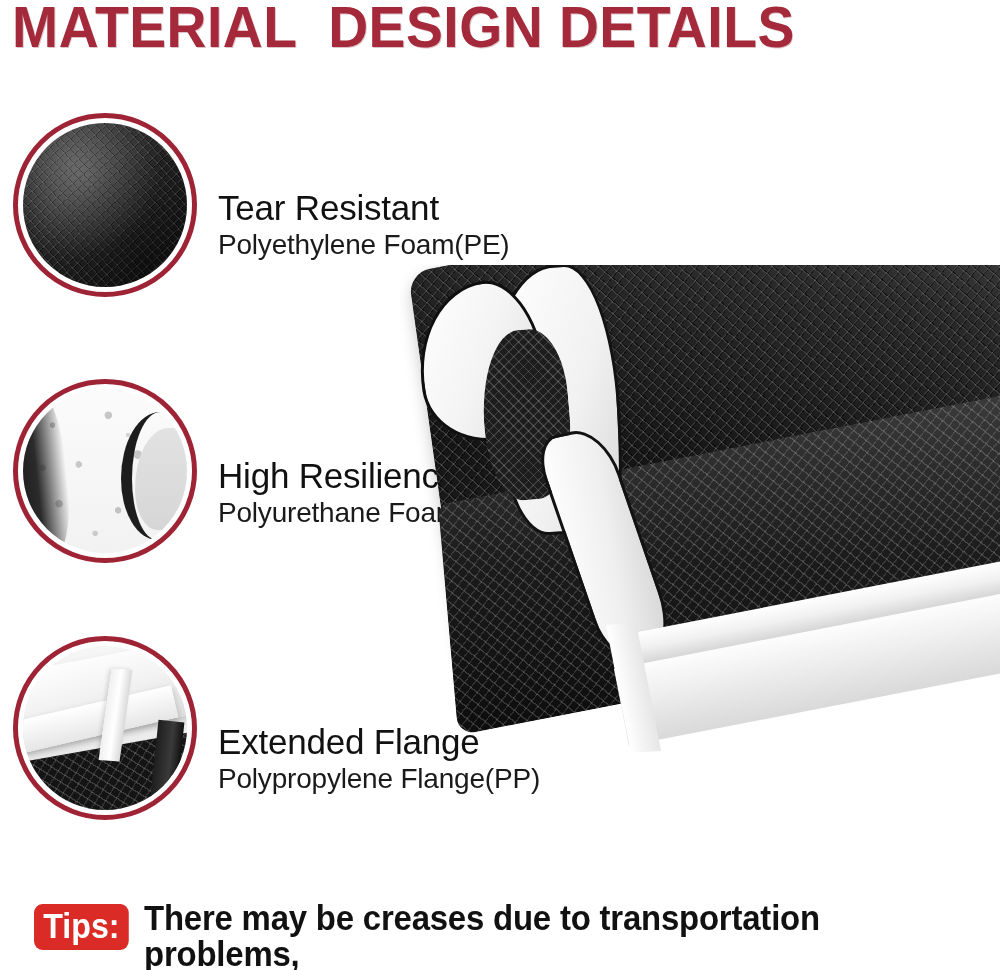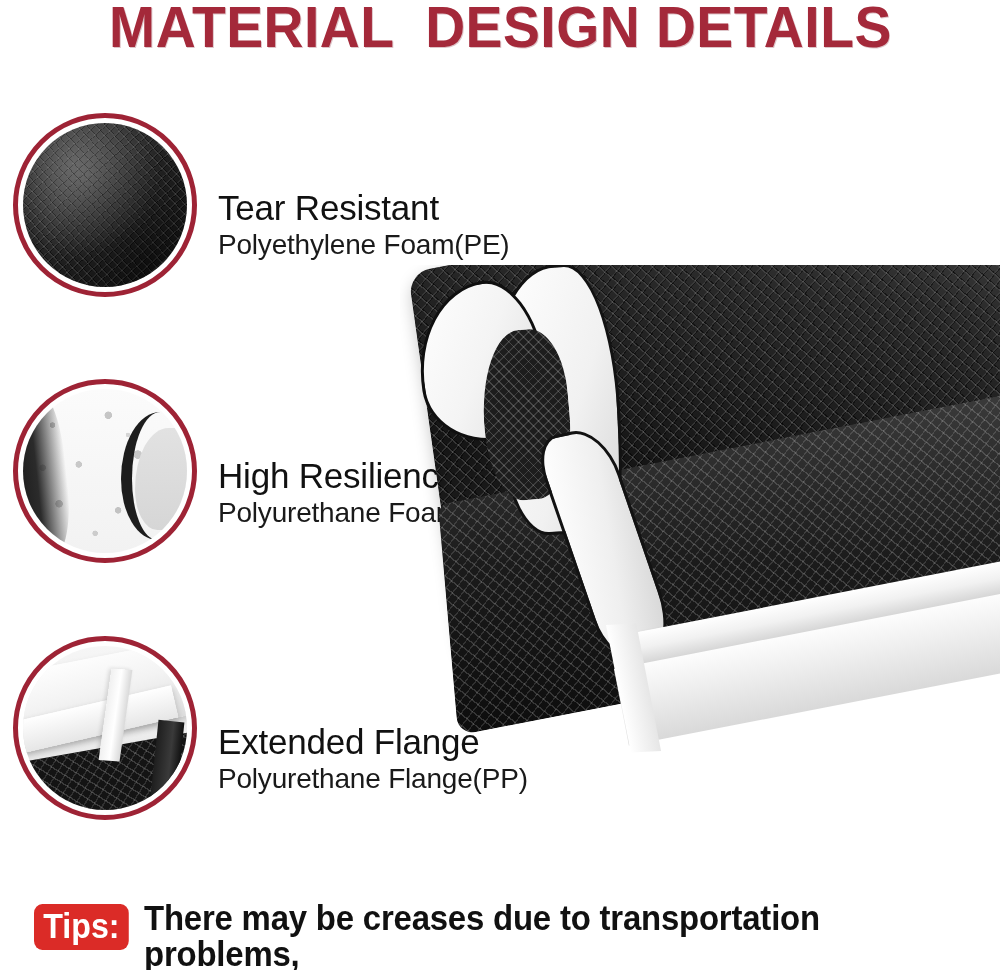--- a/index.html
+++ b/index.html
@@ -21,21 +21,21 @@
 
   
   #title-bar {
     position: absolute;
     left: 0;
     top: 0;
     width: 1000px;
     height: 62px;
     display: flex;
     align-items: flex-start;
-    justify-content: center;
+    justify-content: flex-start;
   }
   #page-title {
     font-family: "Liberation Sans Narrow", "Liberation Sans", sans-serif;
     font-weight: bold;
     font-size: 57px;
     line-height: 56px;
     letter-spacing: 0.5px;
     color: #A4293A;
     transform: scaleX(0.97);
     transform-origin: 50% 0;
@@ -421,21 +421,21 @@
     <div class="disc tex-pp">
       <div class="black-base"></div>
       <div class="pp-strip"></div>
       <div class="pp-strip2"></div>
       <div class="pp-tab"></div>
       <div class="black-right"></div>
     </div>
   </div>
   <div class="feature-text" style="top:712px;">
     <div class="feature-heading">Extended Flange</div>
-    <div class="feature-sub">Polyurethane Flange(PP)</div>
+    <div class="feature-sub">Polypropylene Flange(PP)</div>
   </div>
 
   <div id="product-photo">
     <div class="prod-body"></div>
     <div class="prod-lower"></div>
     <div class="foam-outer">
       <div class="foam-ridge"></div>
       <div class="foam-top-lobe"></div>
       <div class="foam-notch"></div>
       <div class="foam-tail"></div>

